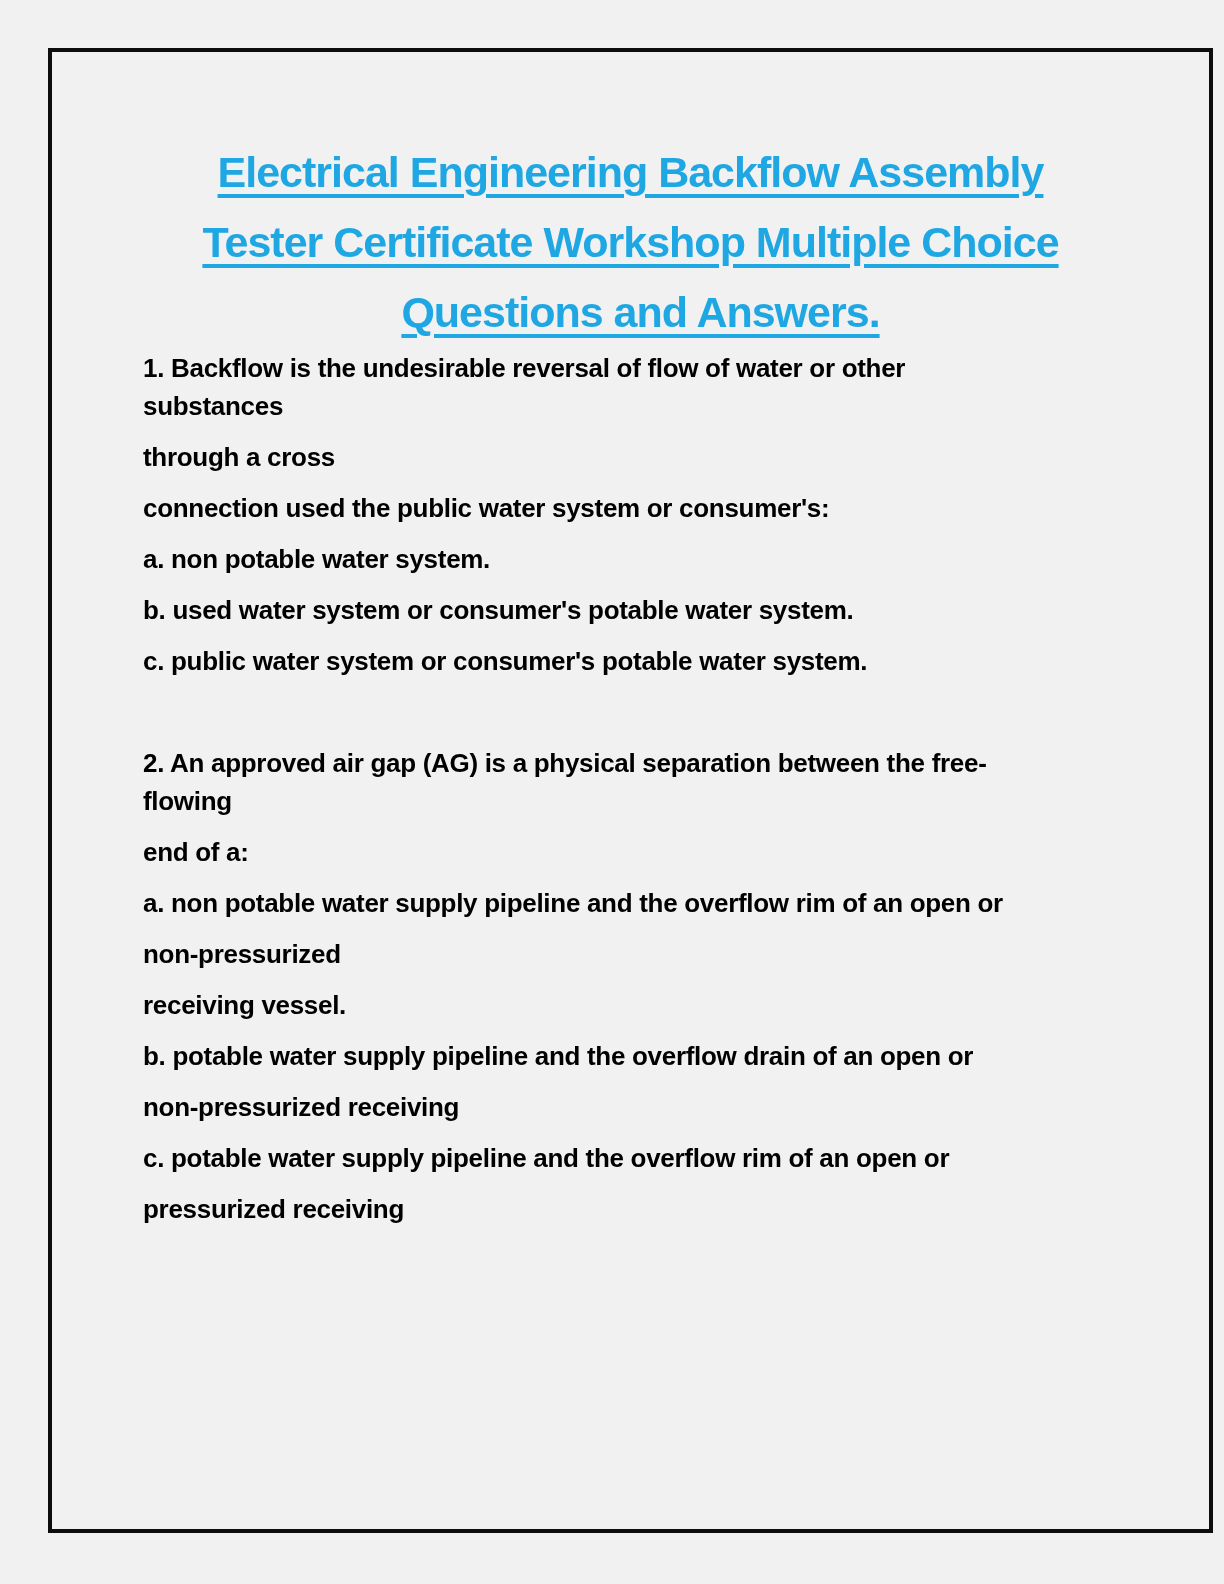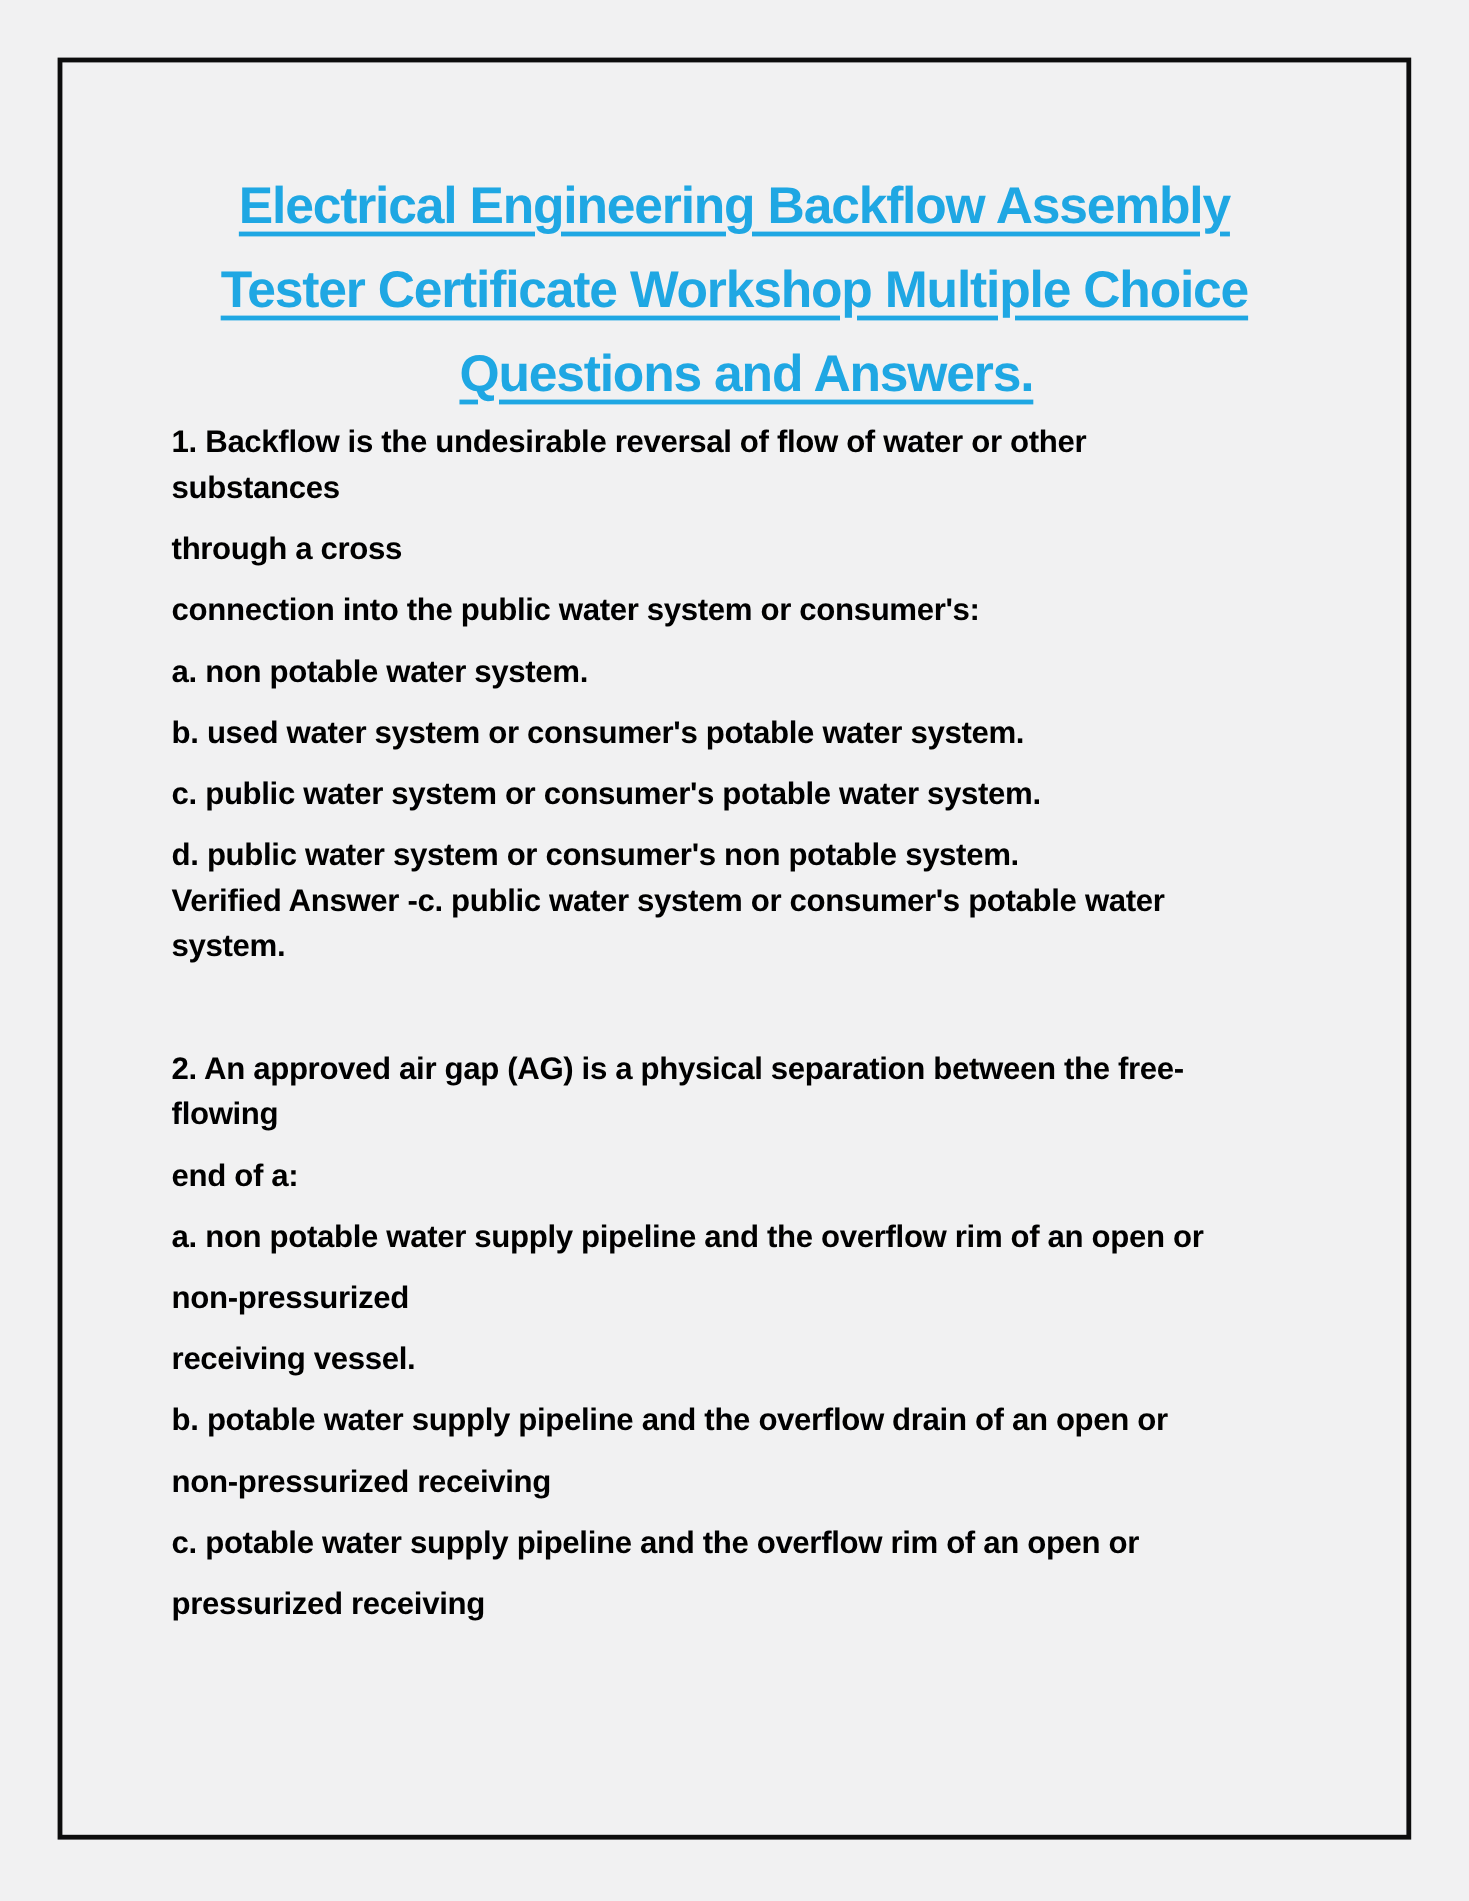--- a/index.html
+++ b/index.html
@@ -13,20 +13,21 @@
   }
   .page {
     position: absolute;
     left: 48px;
     top: 48px;
     width: 1120px;
     height: 1477px;
     border: 4px solid #0d0d0d;
     background: #f1f1f2;
     box-sizing: content-box;
+    padding-left: 37px;
   }
   .title-block {
     position: absolute;
     top: 90px;
     left: 0;
     right: 0;
     text-align: center;
   }
   .title-line {
     line-height: 60px;
@@ -60,25 +61,24 @@
 
 <div class="page" style="border-color: rgb(13, 13, 13);">
   <div class="title-block">
     <div class="title-line"><span class="title-text" style="color: rgb(31, 167, 227);">Electrical Engineering Backflow Assembly</span></div>
     <div class="title-line"><span class="title-text" style="color: rgb(31, 167, 227);">Tester Certificate Workshop Multiple Choice</span></div>
     <div class="title-line"><span class="title-text" style="color: rgb(31, 167, 227); margin-left: 20px;">Questions and Answers.</span></div>
   </div>
   <div class="body-block" id="body-block">
       <p>1. Backflow is the undesirable reversal of flow of water or other<br>substances</p>
       <p>through a cross</p>
-      <p>connection into the public water system or consumer's:</p>
+      <p>connection used the public water system or consumer's:</p>
       <p>a. non potable water system.</p>
       <p>b. used water system or consumer's potable water system.</p>
       <p>c. public water system or consumer's potable water system.</p>
-      <p>d. public water system or consumer's non potable system.<br>Verified Answer -c. public water system or consumer's potable water<br>system.</p>
       <p>&nbsp;</p>
       <p>2. An approved air gap (AG) is a physical separation between the free-<br>flowing</p>
       <p>end of a:</p>
       <p>a. non potable water supply pipeline and the overflow rim of an open or</p>
       <p>non-pressurized</p>
       <p>receiving vessel.</p>
       <p>b. potable water supply pipeline and the overflow drain of an open or</p>
       <p>non-pressurized receiving</p>
       <p>c. potable water supply pipeline and the overflow rim of an open or</p>
       <p>pressurized receiving</p>

